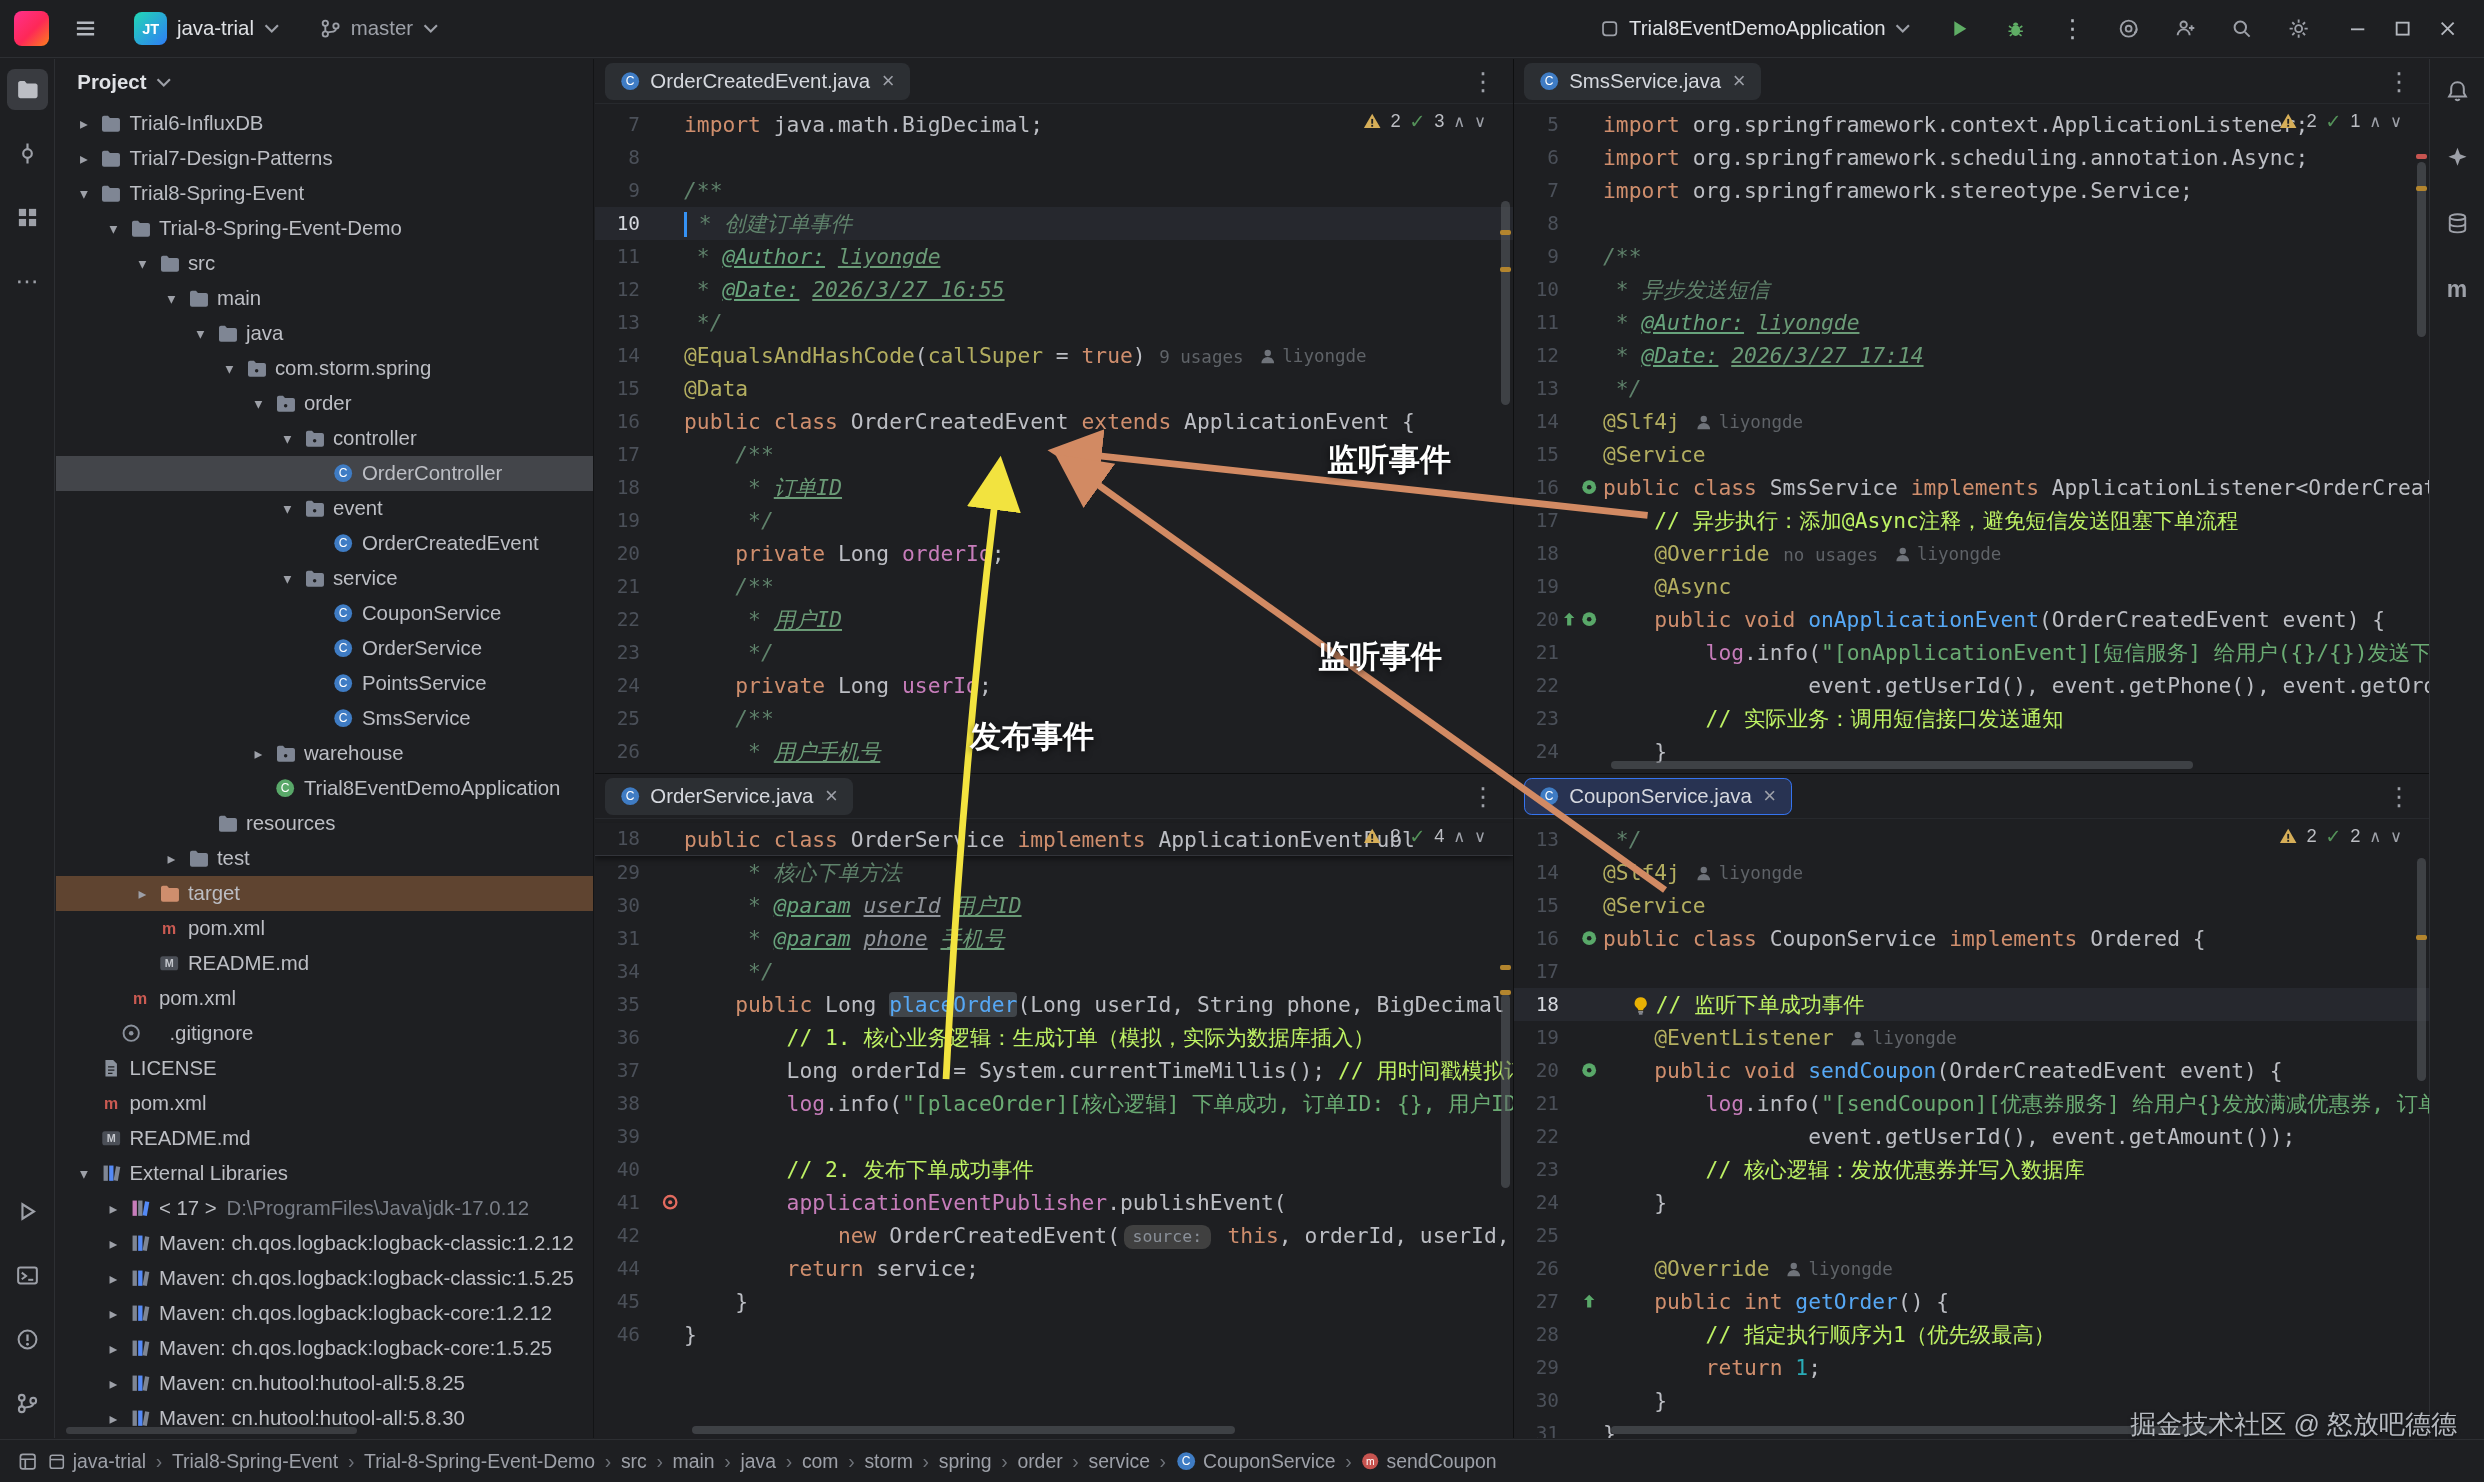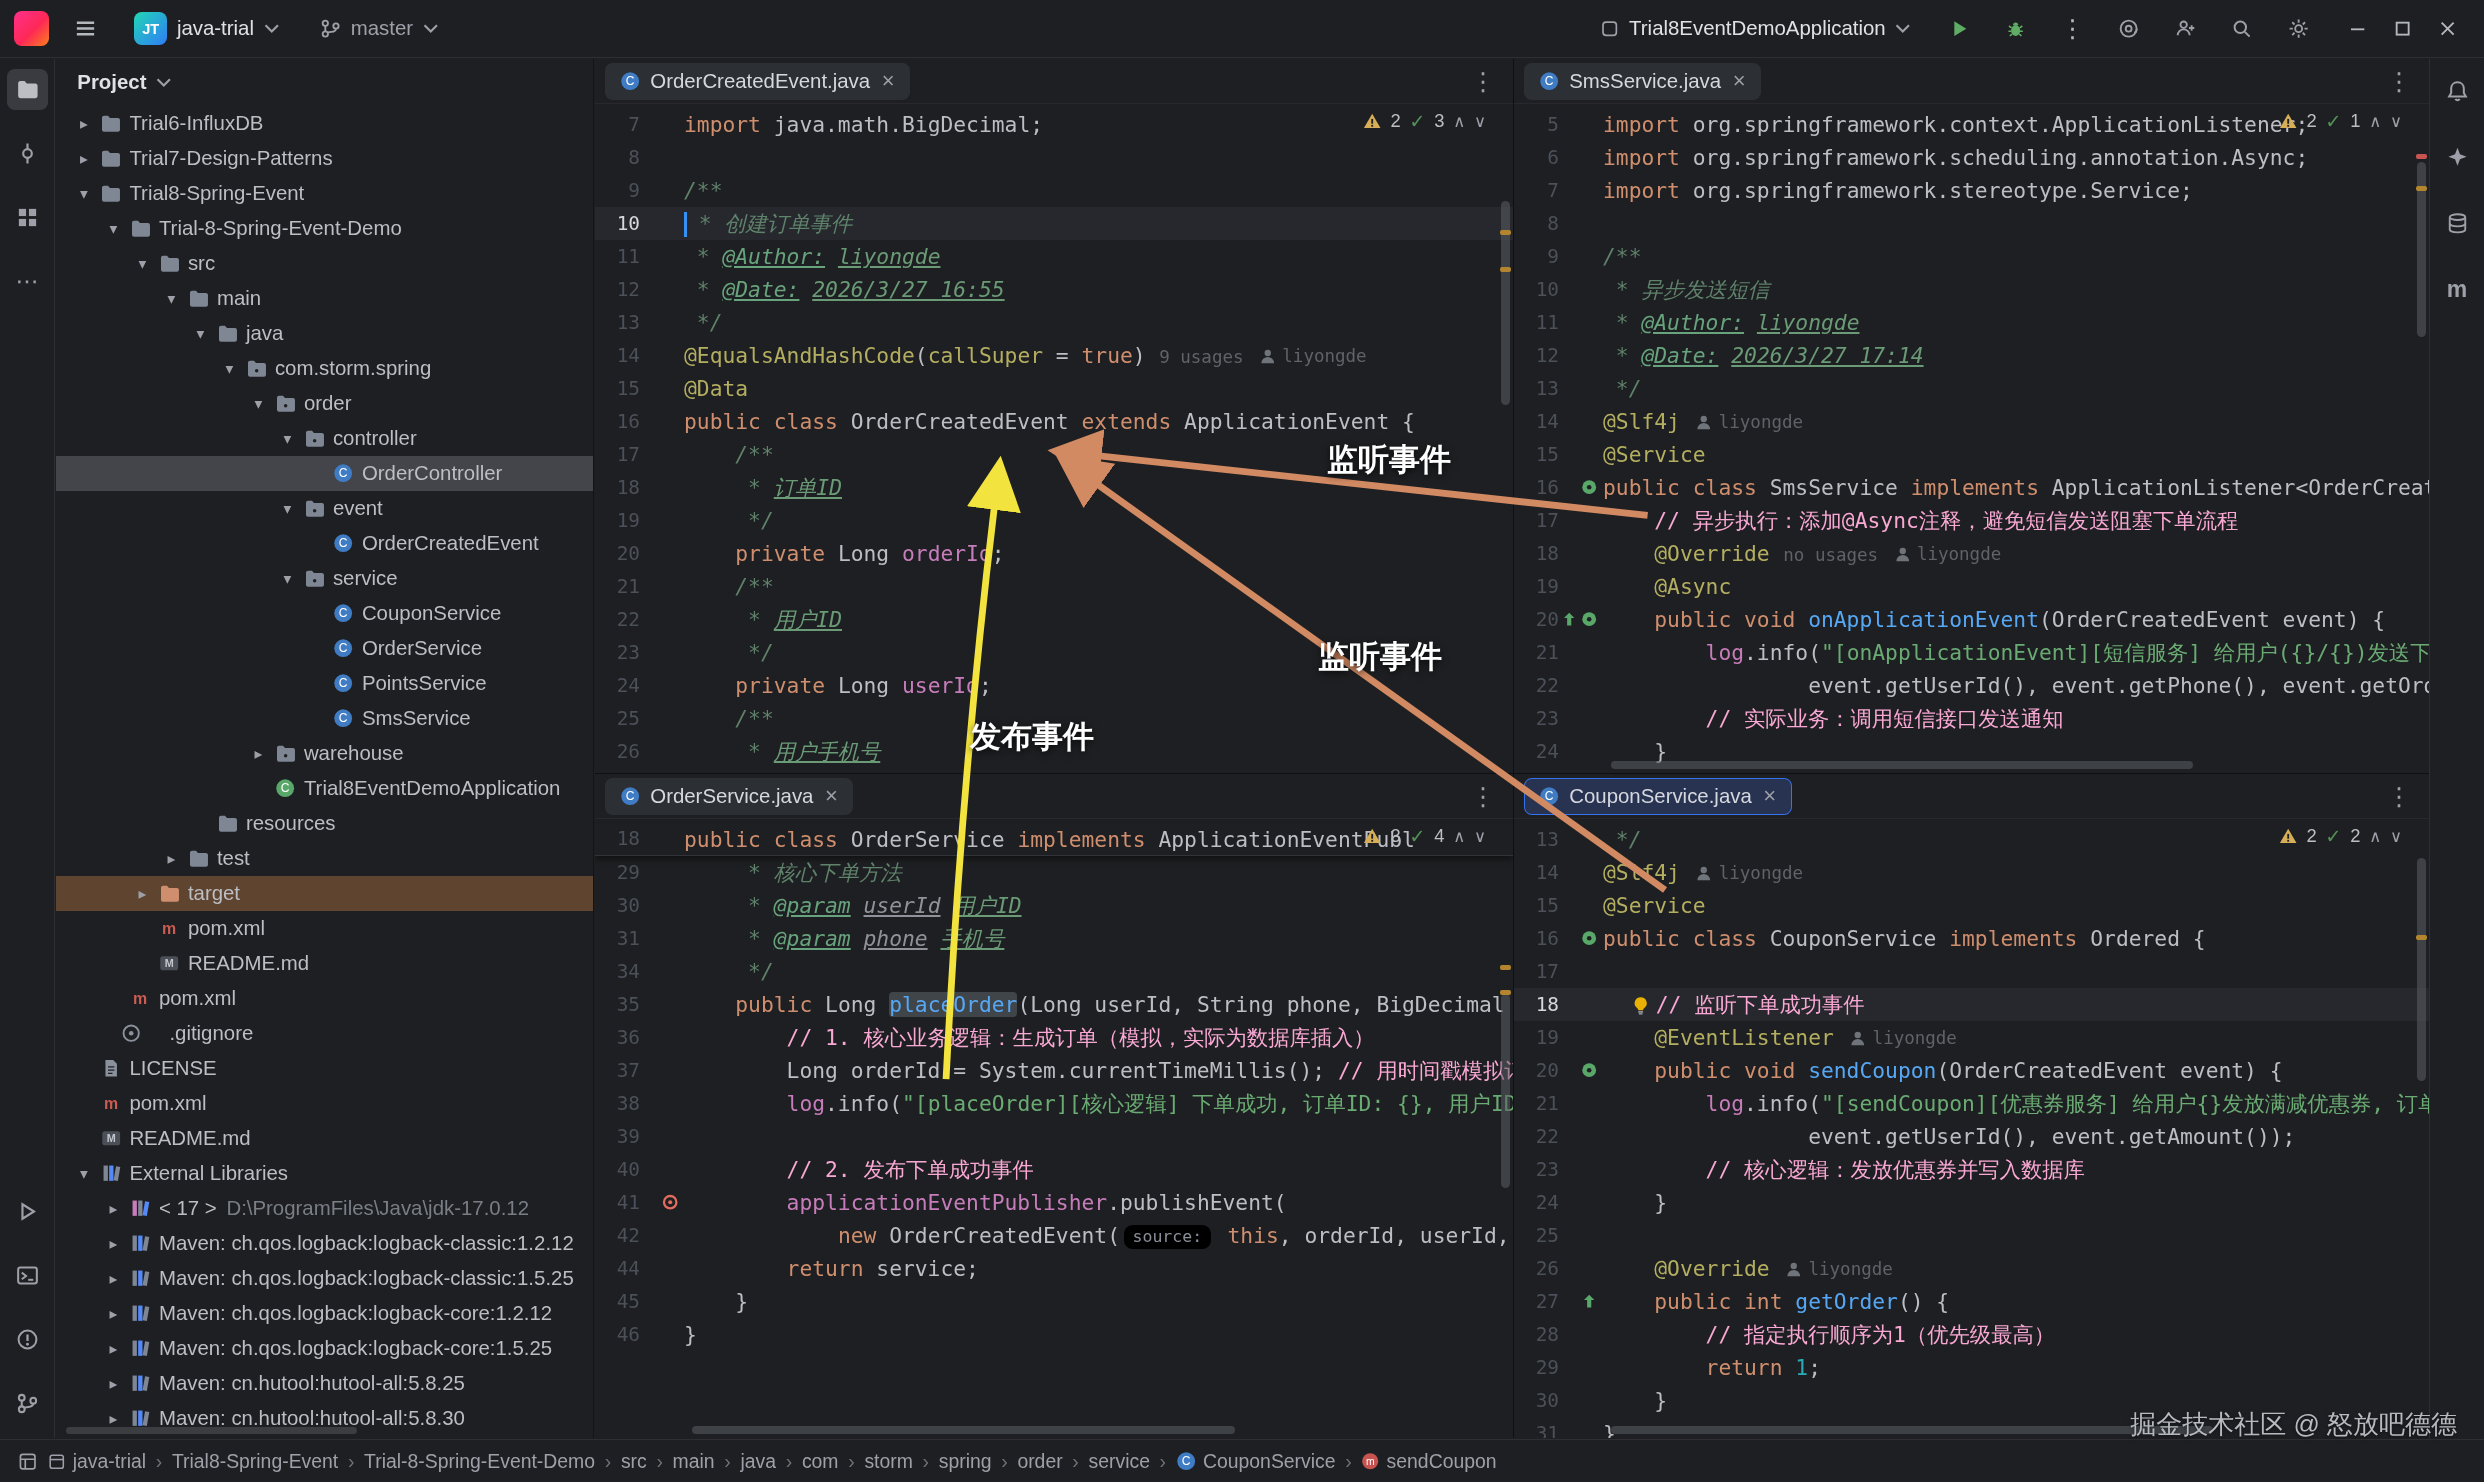--- a/index.html
+++ b/index.html
@@ -63,33 +63,33 @@
   .ln{width:45px;flex:none;text-align:right;color:#4b5059;font-size:19.4px}
   .gslot{width:45px;flex:none;display:flex;justify-content:flex-end;align-items:center;gap:1.9px;padding-right:5.8px}
   .ct{flex:1;overflow:hidden}
   .caret{display:inline-block;width:2.9px;height:25px;background:#3592f5;vertical-align:middle;margin-right:-1px}
   .bulbwrap{display:inline-flex;vertical-align:middle;margin:0 5.8px 0 1.9px}
 
   .s-d{color:#bcbec4}
   .s-kw{color:#cf8e6d}
   .s-str{color:#6aab73}
   .s-num{color:#2aacb8}
-  .s-cmt{color:#f9a8d4}
+  .s-cmt{color:#bef264}
   .s-doc{color:#5f826b;font-style:italic}
   .s-doctag{color:#67a37c;font-style:italic;text-decoration:underline}
   .s-docval{color:#6a9a76;font-style:italic;text-decoration:underline}
   .s-docprm{color:#8f9399;font-style:italic;text-decoration:underline}
   .s-ann{color:#b3ae60}
   .s-fld{color:#c77dbb}
   .s-it{color:#bcbec4;}
   .s-mth{color:#56a8f5}
   .s-mthhl{color:#56a8f5;background:#40454a;border-radius:3.9px}
   .s-inlay{color:#5f6368;font-size:17.5px;margin-left:13.6px;font-style:normal}
   .s-author{color:#5f6368;font-size:17.5px;margin-left:15.5px;display:inline-flex;align-items:center;gap:5.8px;vertical-align:middle;font-style:normal}
-  .s-pill{background:#000000;color:#8a9099;border-radius:8.7px;padding:1px 8.7px;font-size:16.5px;margin:0 3.9px;display:inline-block;line-height:22px;vertical-align:middle}
+  .s-pill{background:#404040;color:#8a9099;border-radius:8.7px;padding:1px 8.7px;font-size:16.5px;margin:0 3.9px;display:inline-block;line-height:22px;vertical-align:middle}
 
   .inspect{position:absolute;top:5.8px;right:27px;display:flex;align-items:center;gap:8.7px;font-size:18.4px;color:#bcbec4;z-index:6;font-family:"Liberation Sans",sans-serif}
   .ok-ic{color:#549159;font-size:19.4px}
   .nav{color:#9da0a8;font-size:16.5px}
   .vthumb{position:absolute;right:2.9px;width:8.7px;border-radius:4.9px;background:#5a5d62;opacity:.55}
   .hthumb{position:absolute;bottom:3.9px;height:7.8px;border-radius:3.9px;background:#5a5d62;opacity:.55}
   .tick{position:absolute;right:1.9px;width:10.7px;height:4.9px;border-radius:1.9px}
 
   
   #statusbar{position:absolute;left:0;right:0;bottom:0;height:44px;border-top:1px solid #2d2f33;background:#1e1f22;

